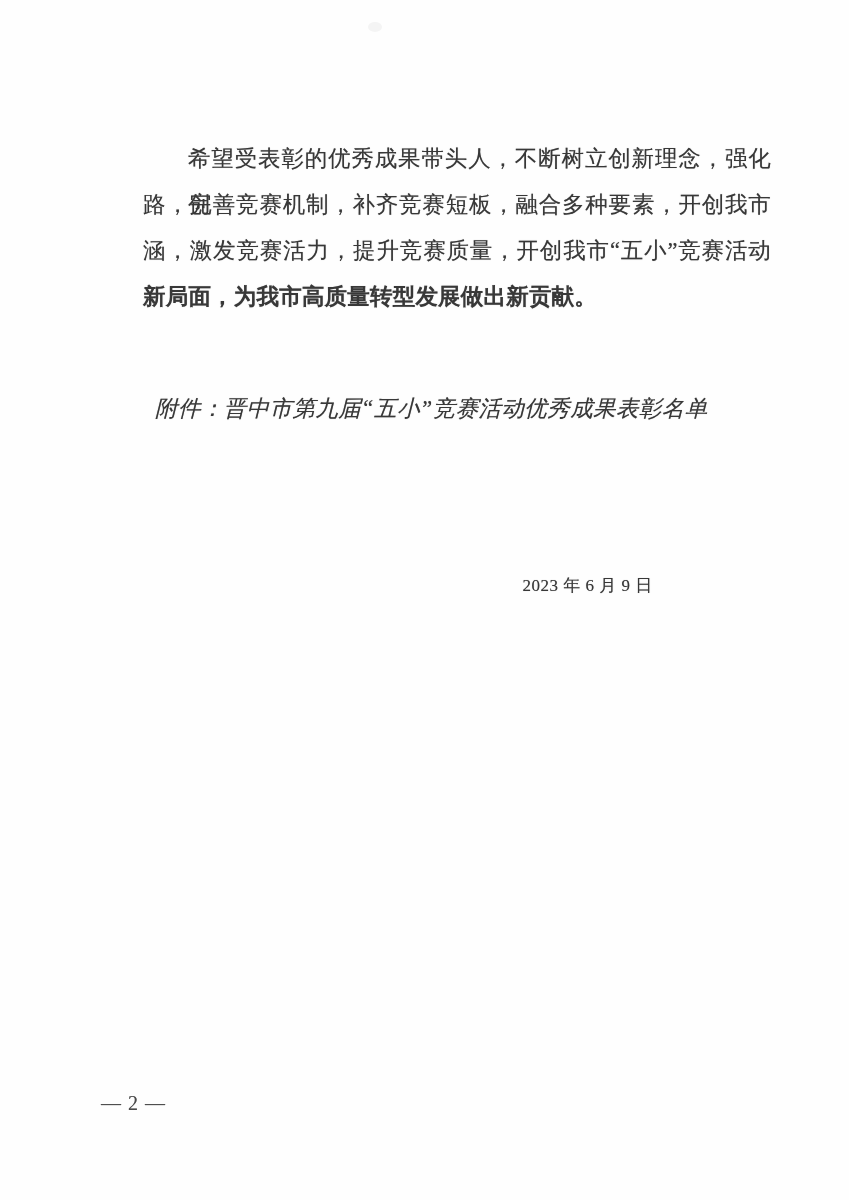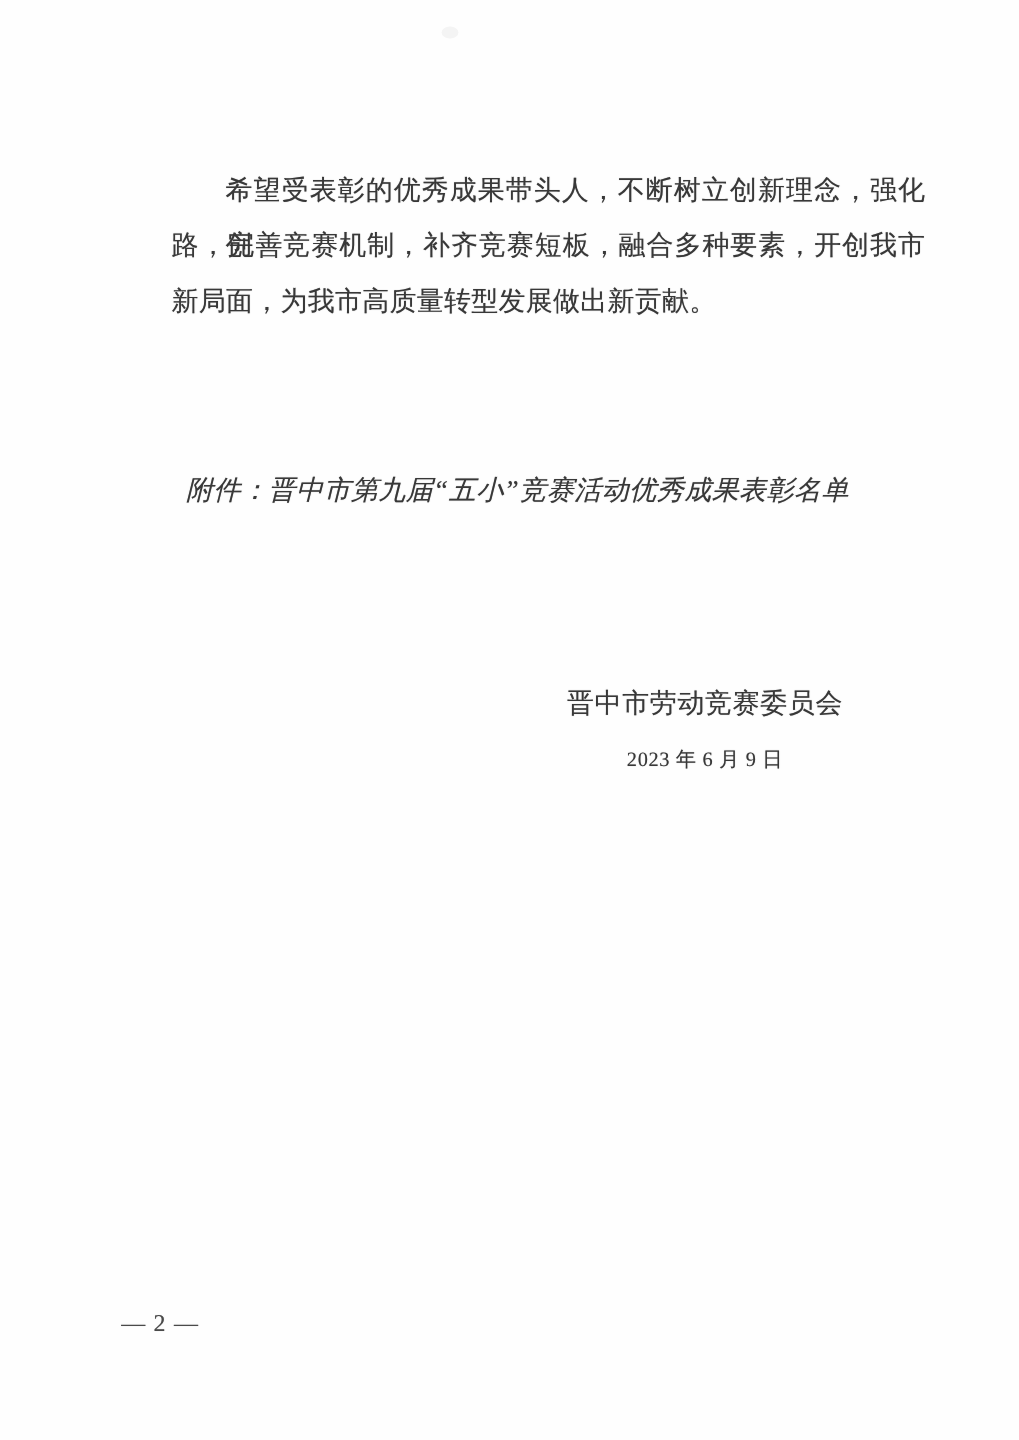--- a/index.html
+++ b/index.html
@@ -42,20 +42,21 @@
     text-align-last: justify;
     text-justify: inter-ideograph;
     text-shadow: 0 0 0.7px rgba(70,70,70,0.55);
   }
   .para-line.indent {
     padding-left: 45px;
   }
   .para-line.last {
     text-align: left;
     text-align-last: left;
+    font-weight: bold;
   }
   .attachment {
     position: absolute;
     left: 110px;
     top: 386px;
     width: 628px;
     padding-left: 45px;
     box-sizing: border-box;
     font-size: 22.5px;
     line-height: 46px;
@@ -97,25 +98,25 @@
 </head>
 <body>
 
 <div class="page">
 
   <div class="scan-artifact"></div>
 
   <div class="paragraph">
     <div class="para-line indent">希望受表彰的优秀成果带头人，不断树立创新理念，强化创</div>
     <div class="para-line">路，完善竞赛机制，补齐竞赛短板，融合多种要素，开创我市</div>
+    <div class="para-line">涵，激发竞赛活力，提升竞赛质量，开创我市“五小”竞赛活动</div>
     <div class="para-line last">新局面，为我市高质量转型发展做出新贡献。</div>
   </div>
 
   <div class="attachment">附件：晋中市第九届“五小”竞赛活动优秀成果表彰名单</div>
 
   <div class="signature-block">
-    <div class="signature-org">晋中市劳动竞赛委员会</div>
     <div class="signature-date">2023 年 6 月 9 日</div>
   </div>
 
   <div class="page-number">— 2 —</div>
 
 </div>
 
 </body></html>

